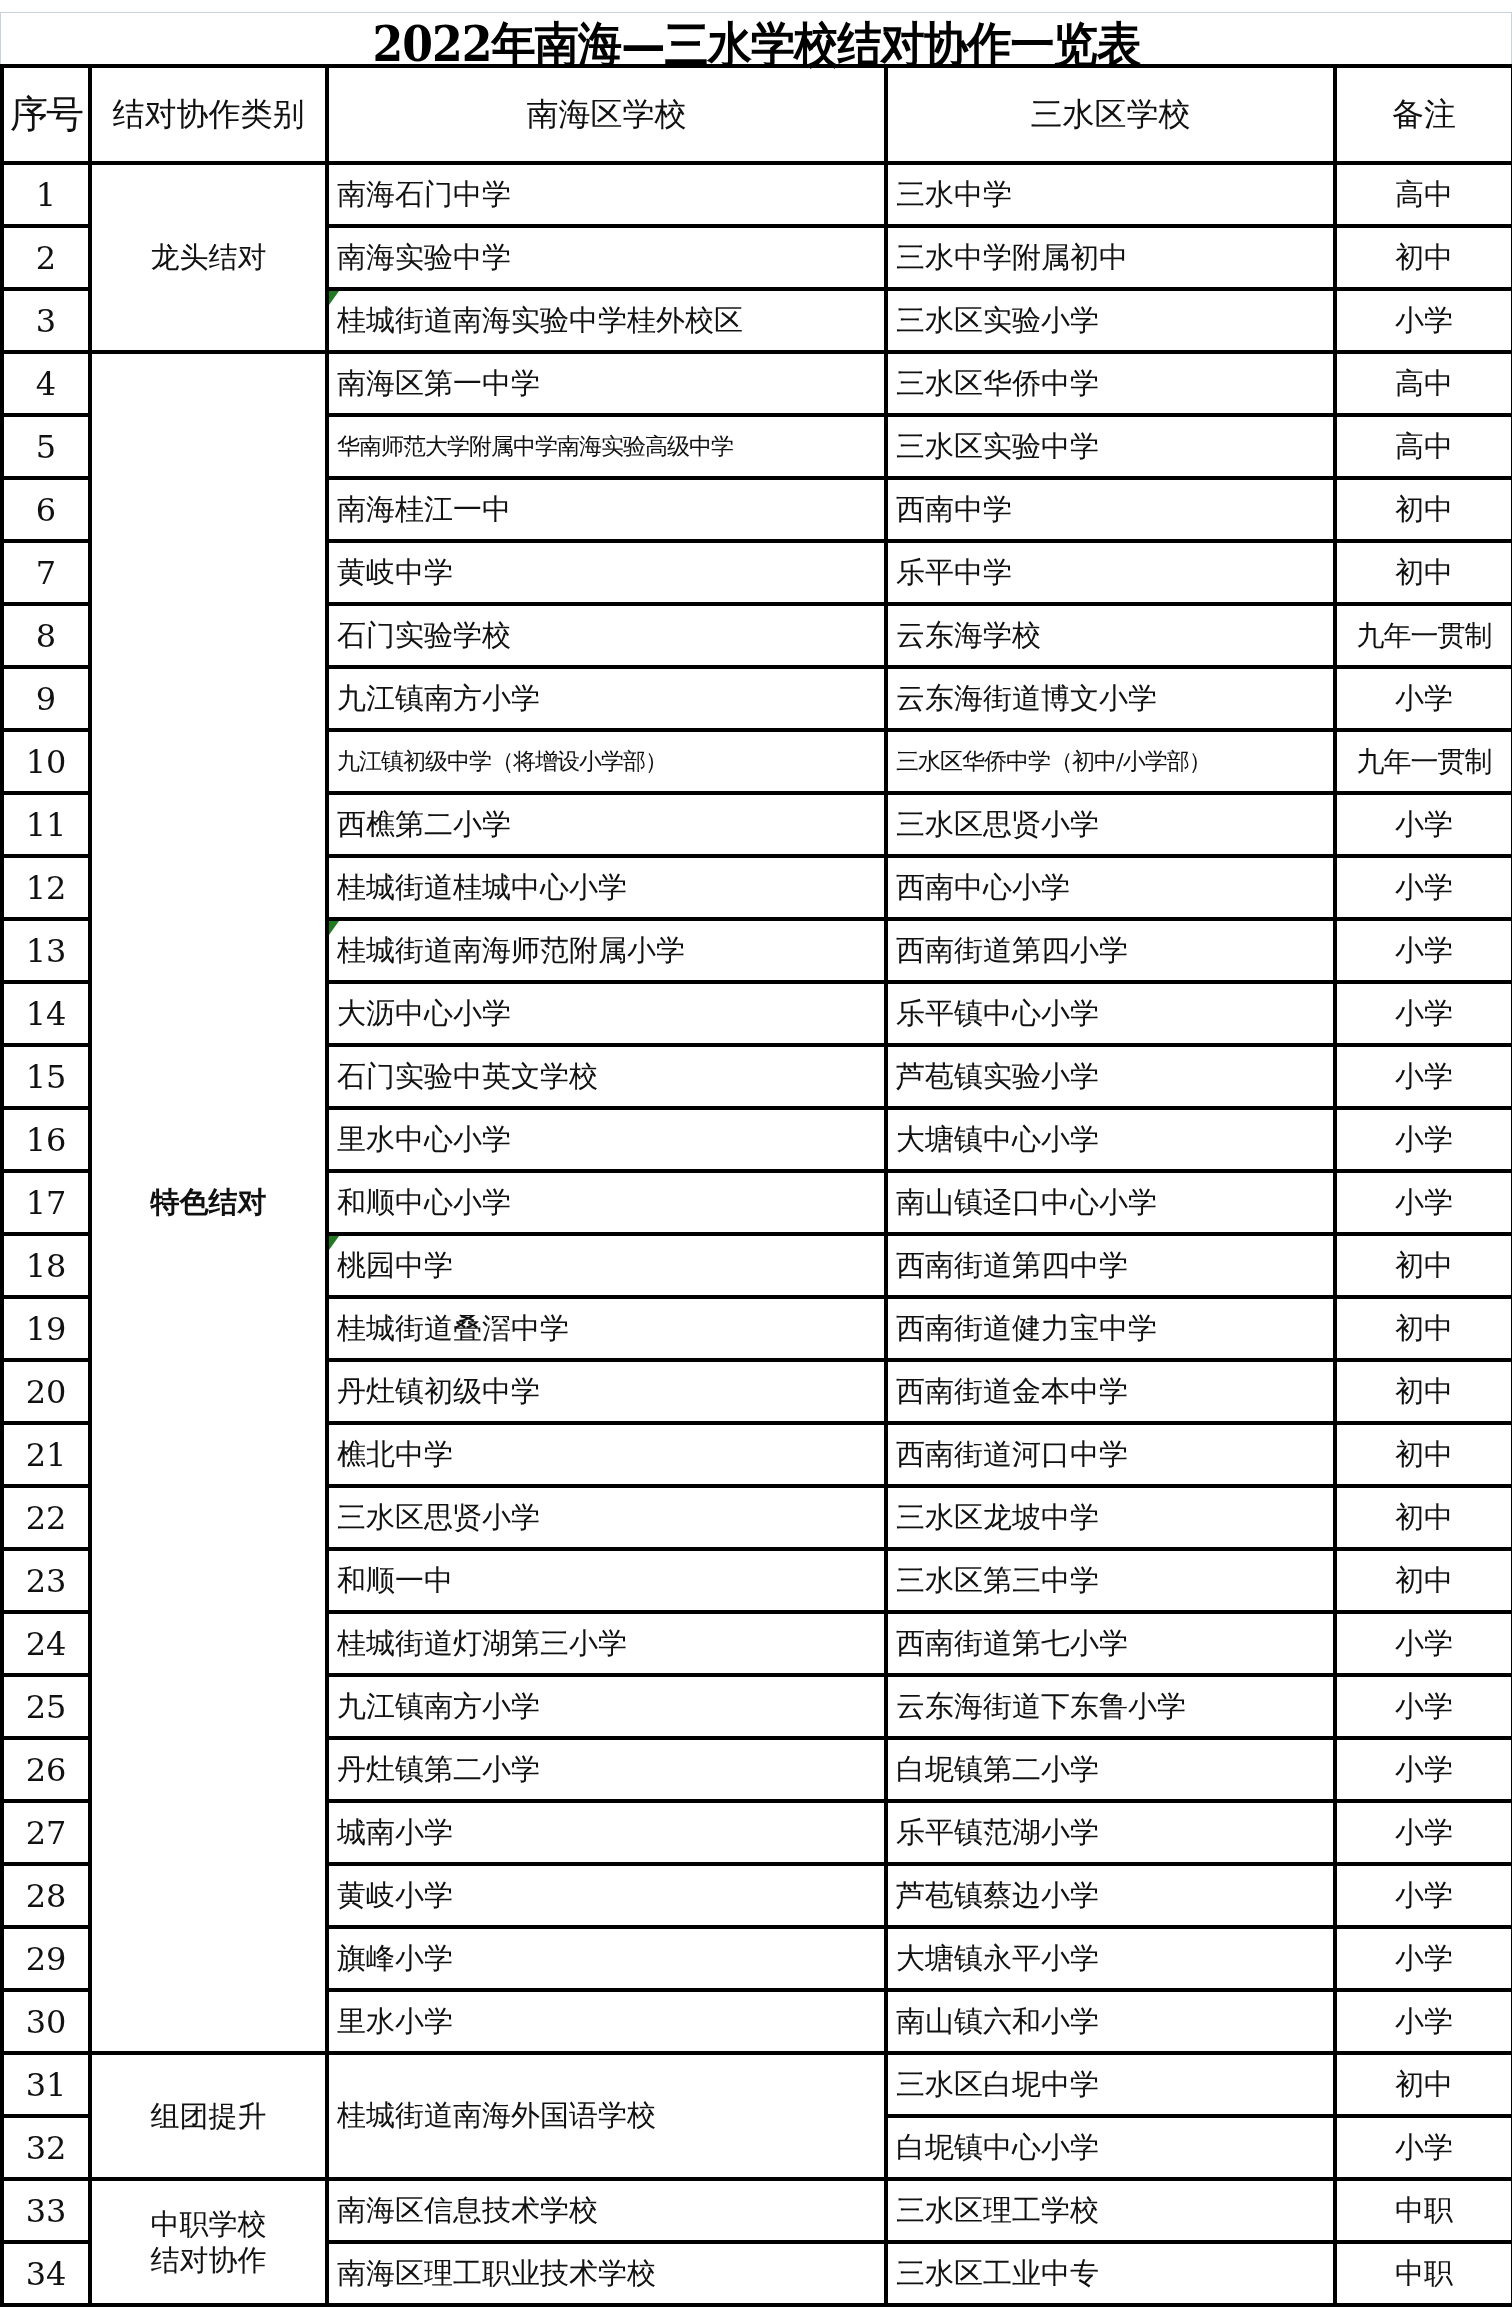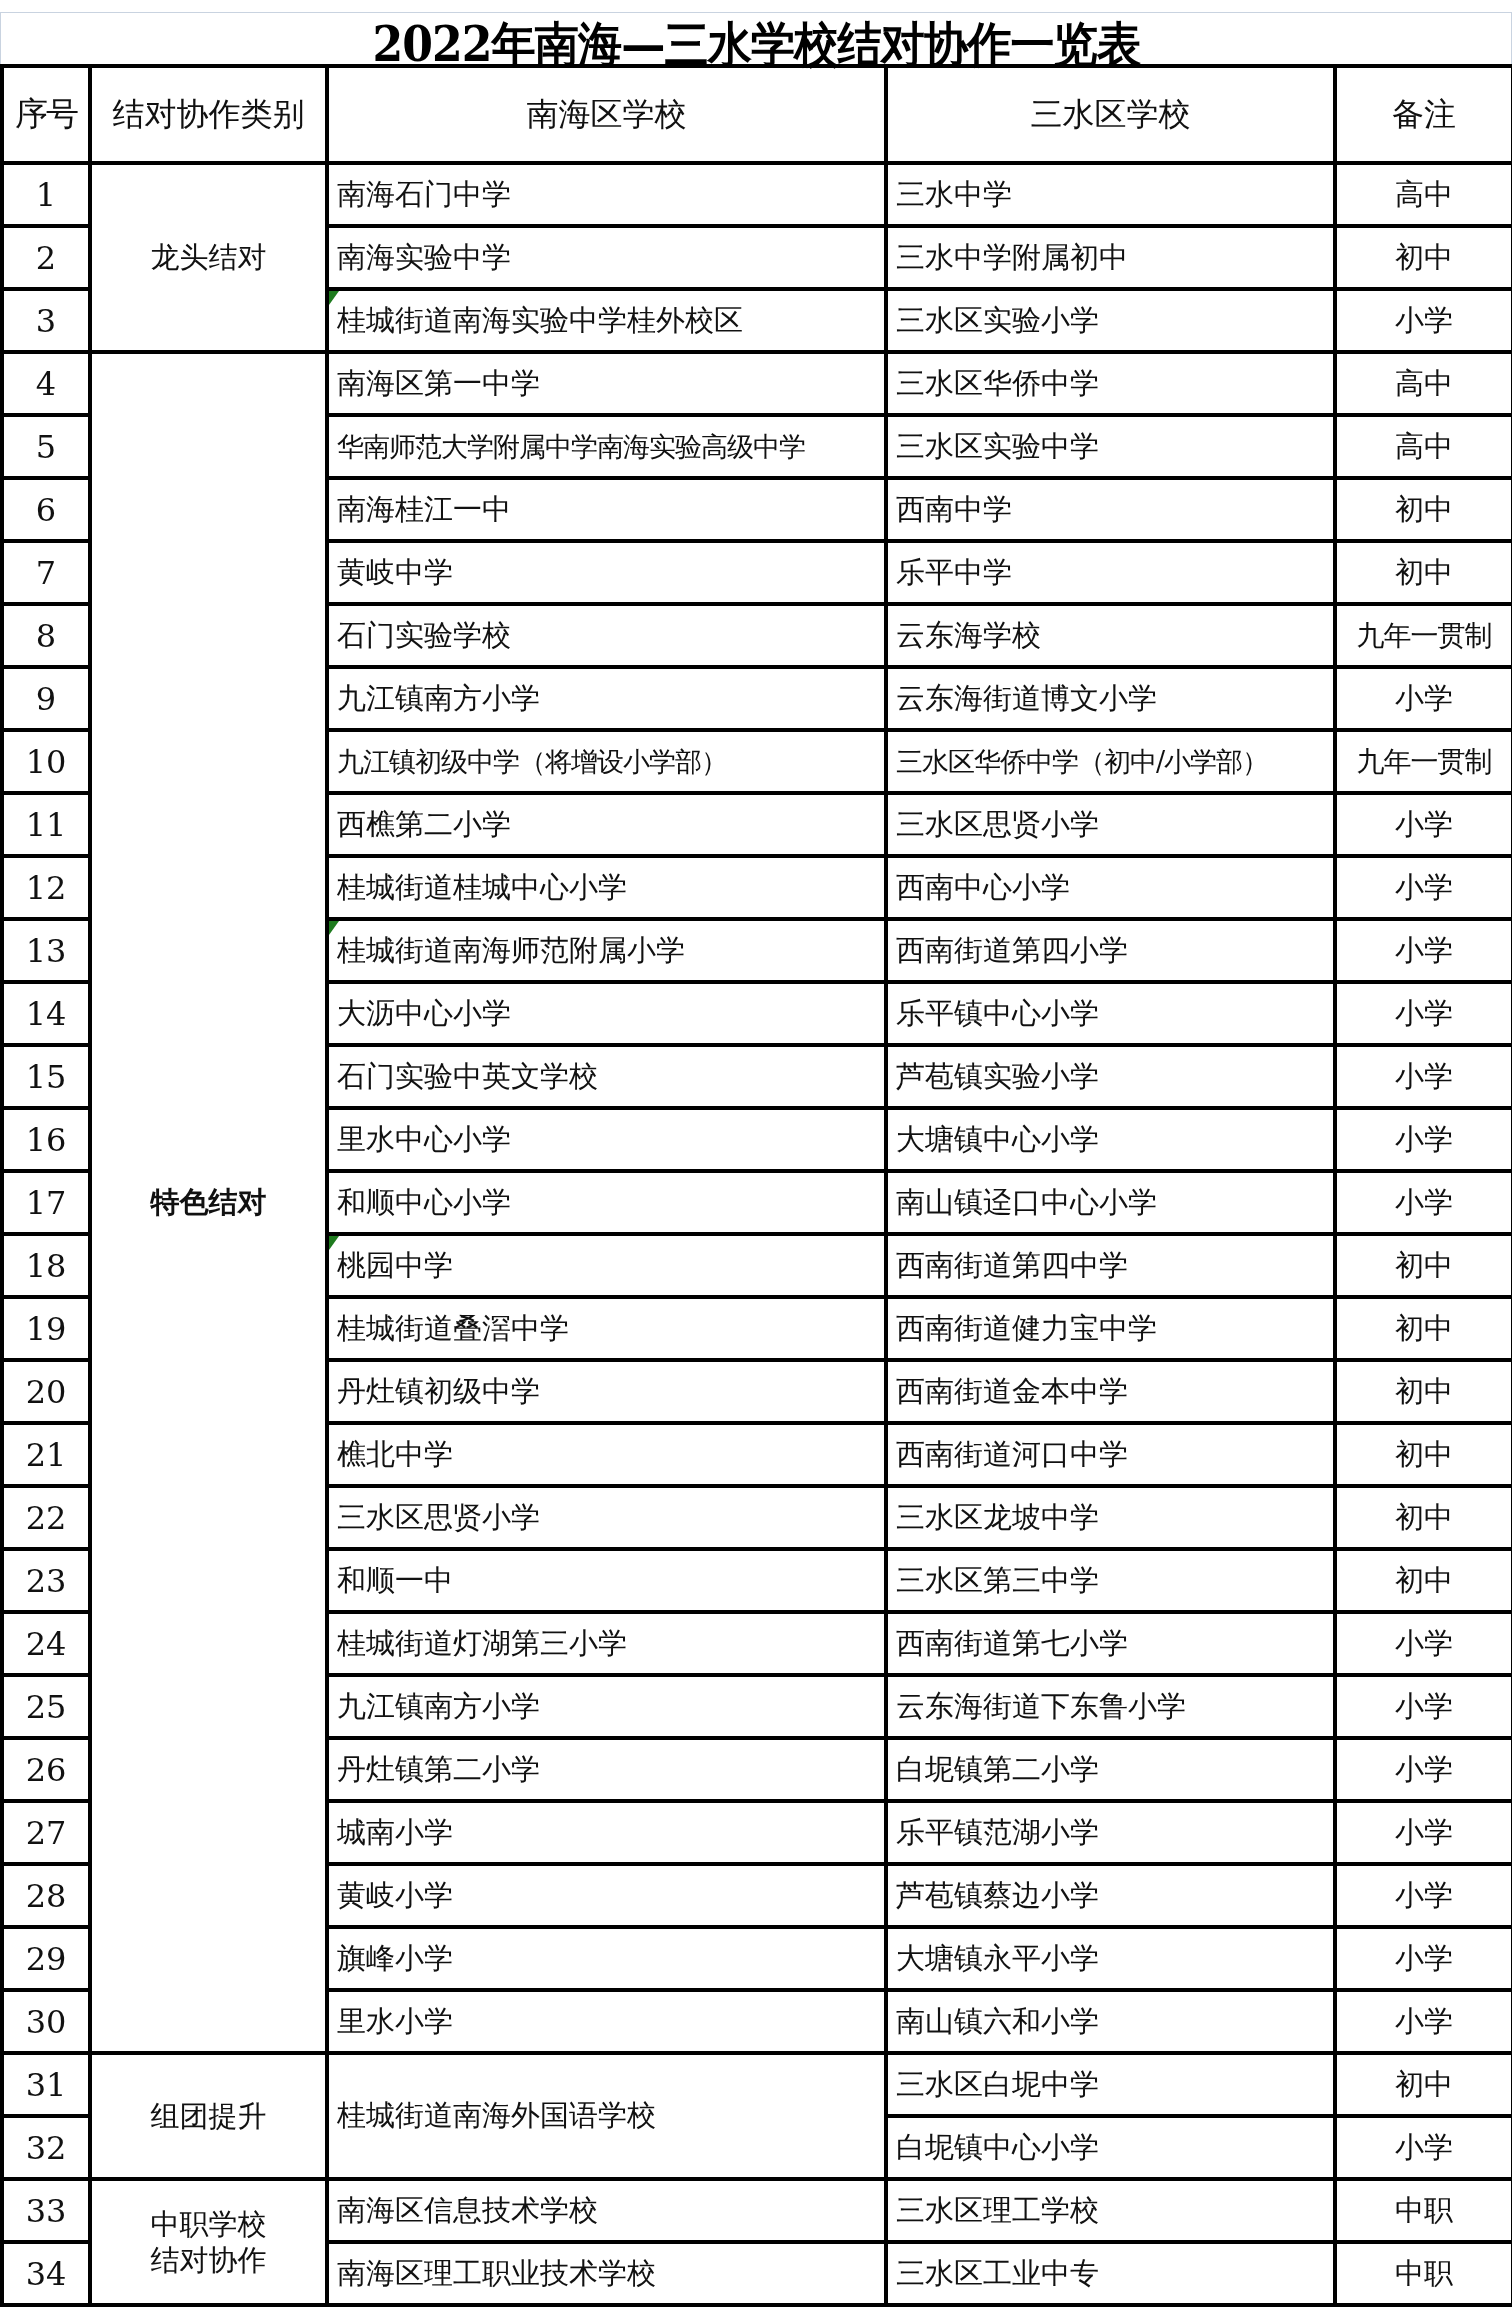--- a/index.html
+++ b/index.html
@@ -20,33 +20,33 @@
   }
   td, th {
     border: 4px solid #000; padding: 0; overflow: hidden; white-space: nowrap;
     color: #111;
   }
   th {
     height: 93px;
     font-family: "DejaVu Sans", "Liberation Sans", sans-serif;
     font-weight: normal; font-size: 32px; text-align: center;
   }
-  th.seq { font-size: 33px; letter-spacing: -2px; }
+  th.seq { font-size: 38px; letter-spacing: -2px; }
   td {
     height: 59px;
     font-family: "DejaVu Serif", "Liberation Serif", serif;
     font-size: 29px;
   }
   td.seq { text-align: center; font-size: 32px; }
   td.cat { text-align: center; vertical-align: middle; }
   td.cat span { display: inline-block; line-height: 1.25; }
   td.name { padding-left: 8px; position: relative; }
   td.note { text-align: center; }
   td.note.tight { font-size: 28px; letter-spacing: -1px; }
-  td.name.tight { letter-spacing: -1px; font-size: 27px; }
+  td.name.tight { letter-spacing: -1px; font-size: 23px; }
   .flag {
     position: absolute; left: 0; top: 0; width: 0; height: 0;
     border-top: 14px solid #1e7b1e; border-right: 10px solid transparent;
   }
   col.c1 { width: 88px; }
   col.c2 { width: 237px; }
   col.c3 { width: 559px; }
   col.c4 { width: 449px; }
   col.c5 { width: 178px; }
 </style>

